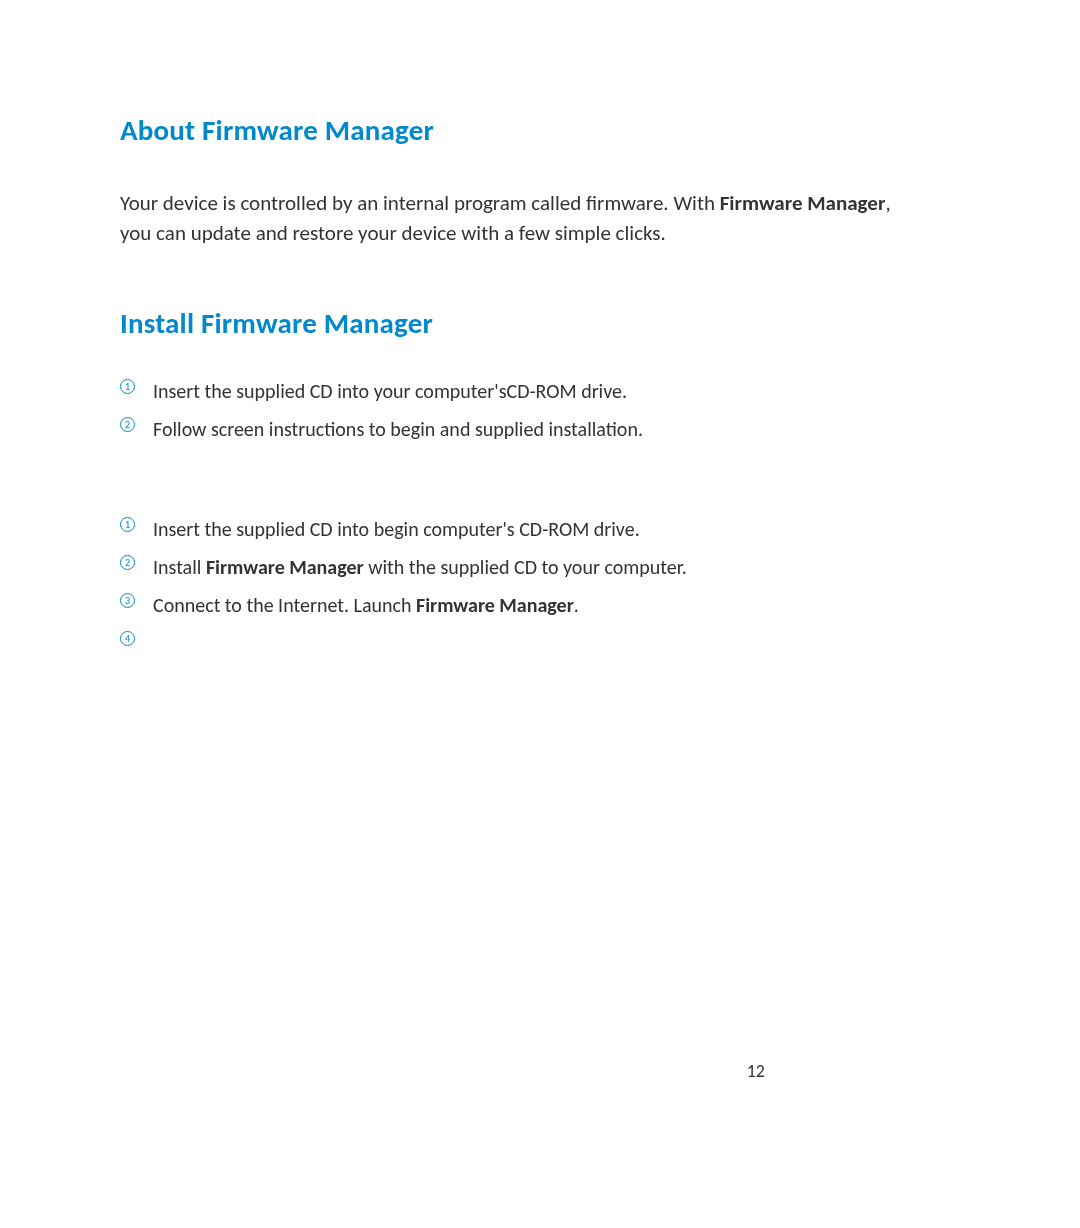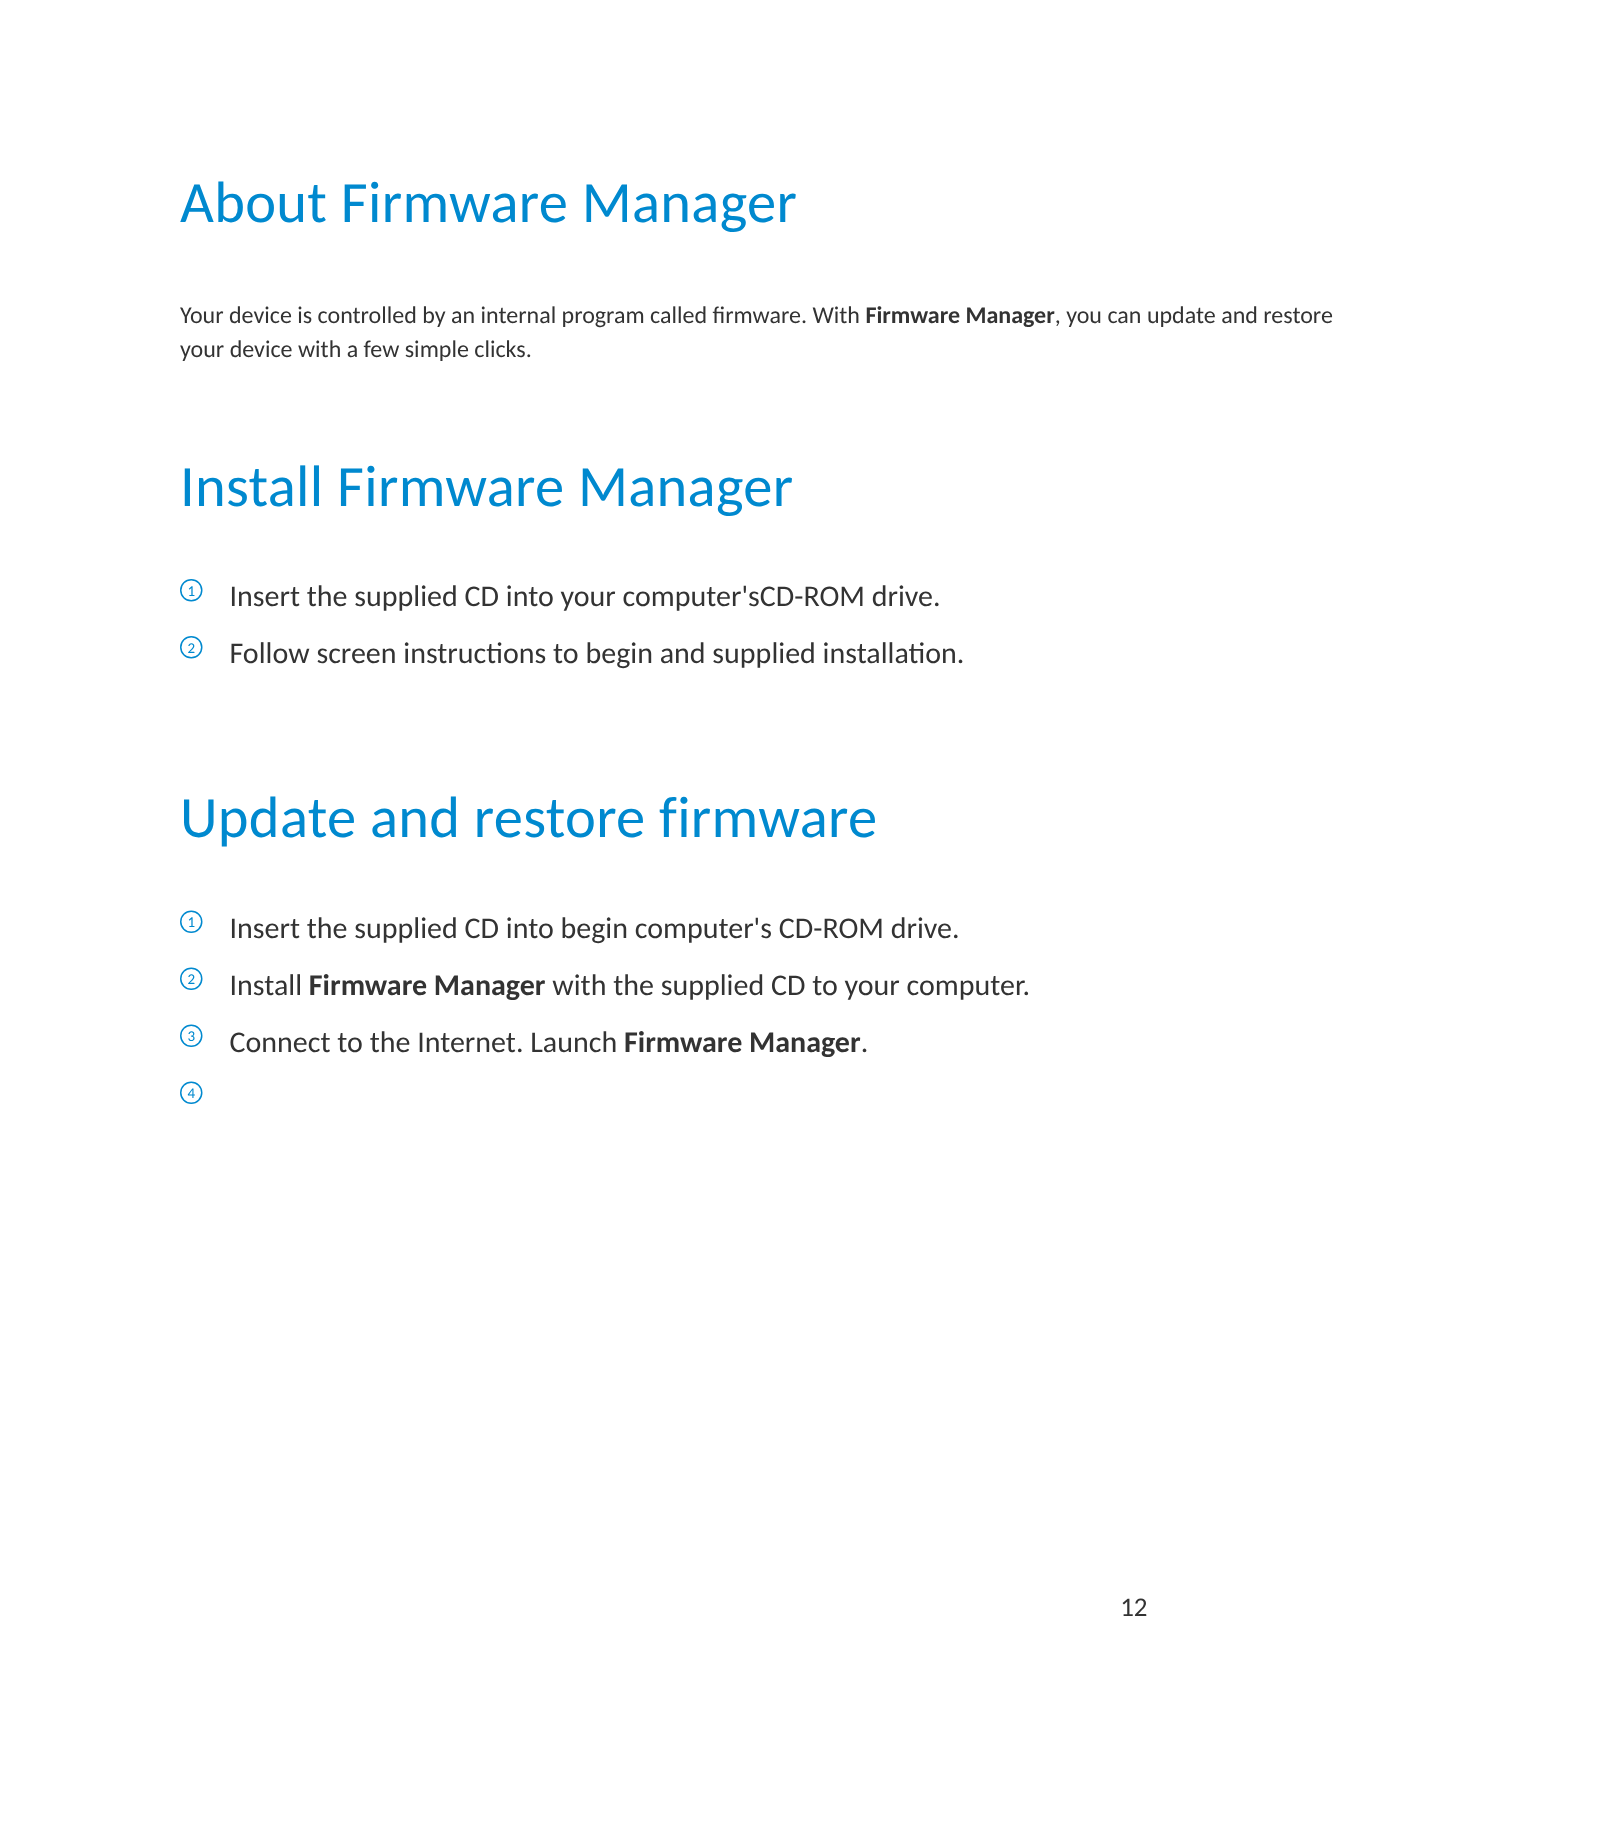--- a/index.html
+++ b/index.html
@@ -13,41 +13,41 @@
       background: #ffffff;
       font-family: "Gill Sans", "Gill Sans MT", "Trebuchet MS", Calibri, sans-serif;
       color: #333;
       position: relative;
     }
     .page {
       padding: 112px 120px 0 120px;
     }
     .section-heading {
       color: #0089cf;
-      font-size: 39px;
-      font-weight: 400;
+      font-size: 29px;
+      font-weight: 700;
       letter-spacing: 0.2px;
     }
     .section-1 .section-heading {
       margin-bottom: 40px;
     }
     .section-2 {
       margin-top: 56px;
     }
     .section-2 .section-heading {
       margin-bottom: 36px;
     }
     .section-3 {
       margin-top: 72px;
     }
     .section-3 .section-heading {
       margin-bottom: 36px;
     }
     .body-text {
-      font-size: 16px;
+      font-size: 21px;
       line-height: 1.45;
       color: #333;
       max-width: 780px;
     }
     .bold {
       font-weight: 700;
     }
     .step-list {
       list-style: none;
     }
@@ -104,21 +104,20 @@
         <span class="step-text">Insert the supplied CD into your computer'sCD-ROM drive.</span>
       </li>
       <li class="step-item">
         <span class="step-bullet">2</span>
         <span class="step-text">Follow screen instructions to begin and supplied installation.</span>
       </li>
     </ol>
   </div>
 
   <div class="section-3">
-    <h2 class="section-heading">Update and restore firmware</h2>
     <ol class="step-list">
       <li class="step-item">
         <span class="step-bullet">1</span>
         <span class="step-text"><span>Insert the supplied CD into begin computer's CD-ROM drive.</span></span>
       </li>
       <li class="step-item">
         <span class="step-bullet">2</span>
         <span class="step-text"><span>Install </span><span class="bold">Firmware Manager</span><span> with the supplied CD to your computer.</span></span>
       </li>
       <li class="step-item">

